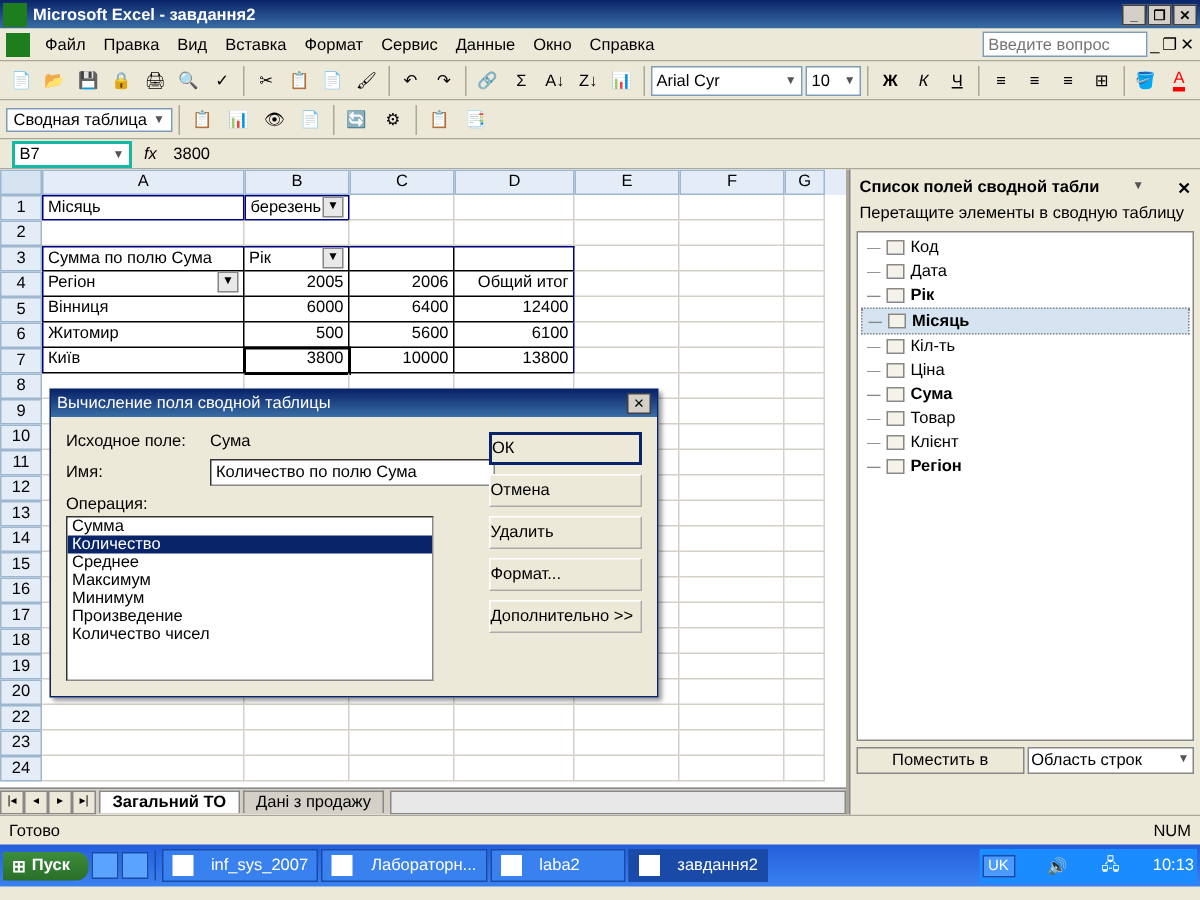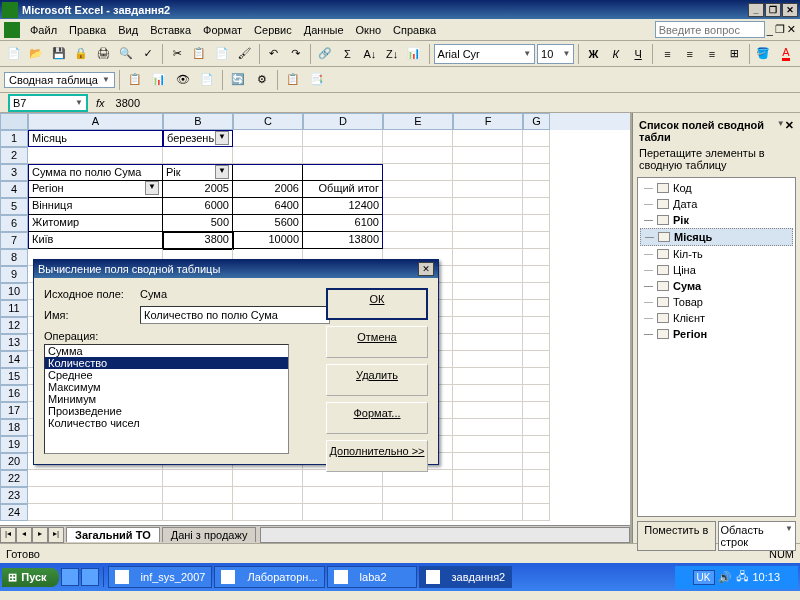--- a/index.html
+++ b/index.html
@@ -34,53 +34,53 @@
 .rowhd { width: 28px; border: 1px solid #9eb6ce; text-align: center; background: #e4ecf7; line-height: 15px; }
 .cell { border-right: 1px solid #d4d0c8; border-bottom: 1px solid #d4d0c8; padding: 0 3px; line-height: 15px; overflow: hidden; white-space: nowrap; }
 .row { display: flex; height: 17px; }
 .ddarrow { display: inline-block; width: 14px; height: 14px; background: #e8e8e8; border: 1px solid #888; text-align: center; line-height: 10px; font-size: 8px; float: right; margin-top: 0px; }
 .num { text-align: right; }
 .sheettabs { position: absolute; bottom: 0; left: 0; right: 0; height: 18px; background: #d4d0c8; display: flex; align-items: center; border-top: 1px solid #888; }
 .navbtn { width: 16px; height: 16px; border: 1px solid #888; background: #ece9d8; text-align: center; line-height: 12px; font-size: 8px; cursor: pointer; }
 .shtab { background: white; border: 1px solid #888; border-bottom: none; padding: 1px 8px; margin-left: 2px; font-weight: bold; }
 .shtab.inact { background: #d4d0c8; font-weight: normal; }
 .scrollbar-h { flex: 1; height: 16px; background: #e8e8e8; border: 1px solid #888; margin-left: 4px; }
-.fieldpane { width: 168px; background: #ece9d8; border-left: 1px solid #888; padding: 4px; position: relative; }
+.fieldpane { width: 234px; background: #ece9d8; border-left: 1px solid #888; padding: 4px; position: relative; }
 .fieldpane .fptitle { font-weight: bold; padding: 2px; display: flex; justify-content: space-between; }
 .fieldpane .fpdesc { padding: 2px; margin-bottom: 4px; }
 .fieldlist { background: white; border: 1px solid #888; height: 340px; overflow: auto; padding: 2px; }
 .flitem { padding: 2px 4px; display: flex; align-items: center; gap: 4px; cursor: pointer; }
 .flitem .fico { width: 12px; height: 10px; border: 1px solid #888; background: #f5f3e9; display: inline-block; }
 .flitem.active { font-weight: bold; }
 .flitem.hlt { background: #d6e4f2; border: 1px dotted #888; }
 .fpbot { display: flex; gap: 2px; margin-top: 4px; }
 .fpbtn { flex: 1; border: 1px solid #888; background: #ece9d8; padding: 2px; text-align: center; cursor: pointer; }
 .fpsel { flex: 1; border: 1px solid #888; background: white; padding: 2px; display: flex; justify-content: space-between; }
 .statusbar { height: 20px; background: #ece9d8; border-top: 1px solid #aca899; display: flex; align-items: center; padding: 0 6px; }
 .statusbar .sright { margin-left: auto; display: flex; gap: 30px; }
 .taskbar { height: 28px; background: linear-gradient(to bottom, #245edb, #3a81f0); display: flex; align-items: center; padding: 0 2px; gap: 2px; }
 .startbtn { background: linear-gradient(to bottom, #3c8d3c, #2a6e2a); color: white; font-weight: bold; padding: 3px 12px 3px 6px; border-radius: 0 8px 8px 0; cursor: pointer; display: flex; align-items: center; gap: 4px; }
 .tbico { width: 18px; height: 18px; background: #5aa3ff; border: 1px solid #1a4aa8; cursor: pointer; }
 .tbtask { background: #3a81f0; color: white; border: 1px solid #1a4aa8; padding: 2px 6px; display: flex; align-items: center; gap: 12px; min-width: 90px; cursor: pointer; height: 22px; }
 .tbtask.act { background: #1a4aa8; }
 .tbico2 { width: 14px; height: 14px; background: #fff; display: inline-block; }
-.systray { margin-left: auto; background: #1a8cff; padding: 2px 18px; display: flex; align-items: center; gap: 4px; color: white; }
+.systray { margin-left: auto; background: #1a8cff; padding: 2px 2px; display: flex; align-items: center; gap: 22px; color: white; }
 .langind { background: #4a9aff; border: 1px solid #1a4aa8; padding: 1px 3px; font-size: 10px; }
 .dialog { position: absolute; left: 33px; top: 259px; width: 406px; background: #ece9d8; border: 1px solid #0a246a; box-shadow: 2px 2px 3px rgba(0,0,0,0.4); z-index: 100; }
 .dialog .dtitle { background: linear-gradient(to bottom, #0a246a, #3a6ea5); color: white; height: 18px; display: flex; align-items: center; padding: 0 4px; font-weight: normal; }
 .dialog .dtitle .dclose { margin-left: auto; width: 16px; height: 14px; background: #d4d0c8; color: black; text-align: center; line-height: 12px; border: 1px solid #404040; cursor: pointer; font-size: 9px; }
 .dialog .dbody { padding: 10px; position: relative; }
 .dialog .drow { display: flex; align-items: center; margin-bottom: 6px; gap: 6px; }
 .dialog .dlbl { width: 90px; }
 .dialog .dinput { flex: 1; border: 1px inset #888; background: white; padding: 1px 3px; height: 18px; }
 .dialog .dlist { width: 245px; height: 110px; border: 1px inset #888; background: white; overflow: auto; }
 .dialog .dlitem { padding: 0px 3px; cursor: pointer; }
 .dialog .dlitem.sel { background: #0a246a; color: white; }
 .dialog .dbtns { position: absolute; right: 10px; top: 10px; display: flex; flex-direction: column; gap: 6px; }
-.dialog .dbtn { width: 102px; height: 32px; border: 1px outset #fff; background: #ece9d8; cursor: pointer; text-align: center; line-height: 20px; text-decoration: underline; }
+.dialog .dbtn { width: 102px; height: 22px; border: 1px outset #fff; background: #ece9d8; cursor: pointer; line-height: 20px; }
 .dialog .dbtn.def { border: 2px solid #0a246a; line-height: 18px; }
 </style>
 </head>
 <body>
 
 <div class="titlebar">
   <span class="icon"></span>
   <span class="title">Microsoft Excel - завдання2</span>
   <div class="winbtns">
     <div class="winbtn">_</div>

